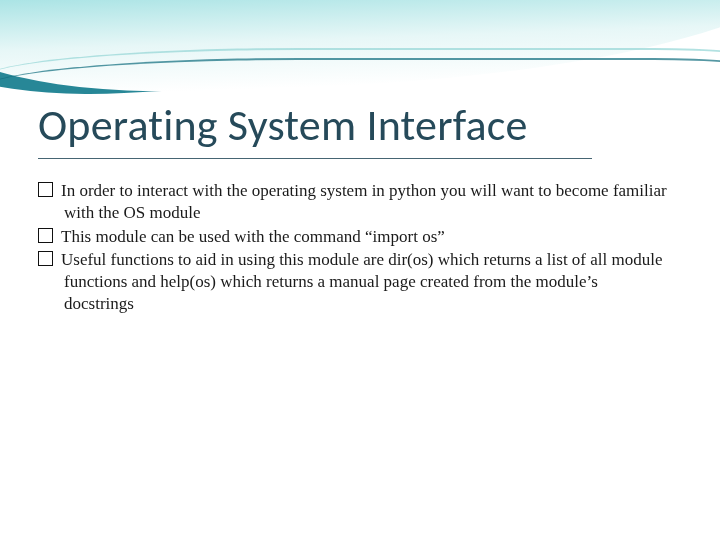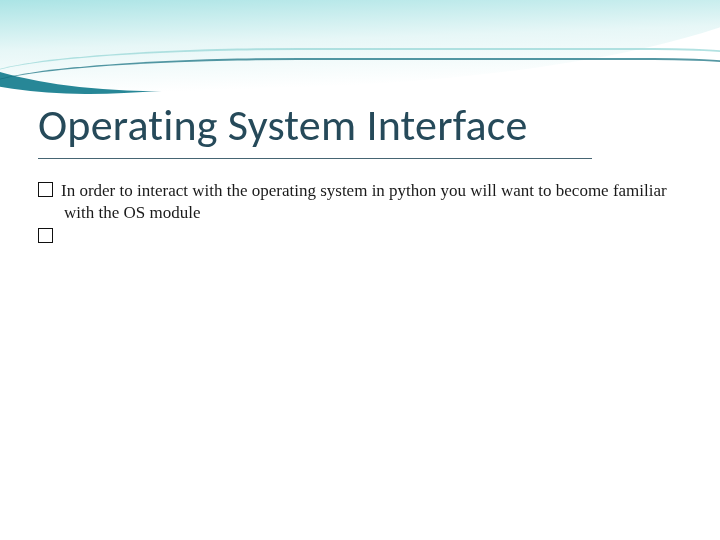--- a/index.html
+++ b/index.html
@@ -116,17 +116,20 @@
   <div class="wave-line"></div>
 
   <div class="title">Operating System Interface</div>
   <div class="title-underline"></div>
 
   <div class="body">
     <p class="item">
       <span class="bullet-box"></span><span>In order to interact with the operating system in python you will want to become familiar with the OS module</span>
     </p>
     <p class="item">
-      <span class="bullet-box"></span>
+      <span class="bullet-box"></span><span>This module can be used with the command “import os”</span>
+    </p>
+    <p class="item">
+      <span class="bullet-box"></span><span>Useful functions to aid in using this module are dir(os) which returns a list of all module functions and help(os) which returns a manual page created from the module’s docstrings</span>
     </p>
   </div>
 
 </div>
 
 </body></html>

